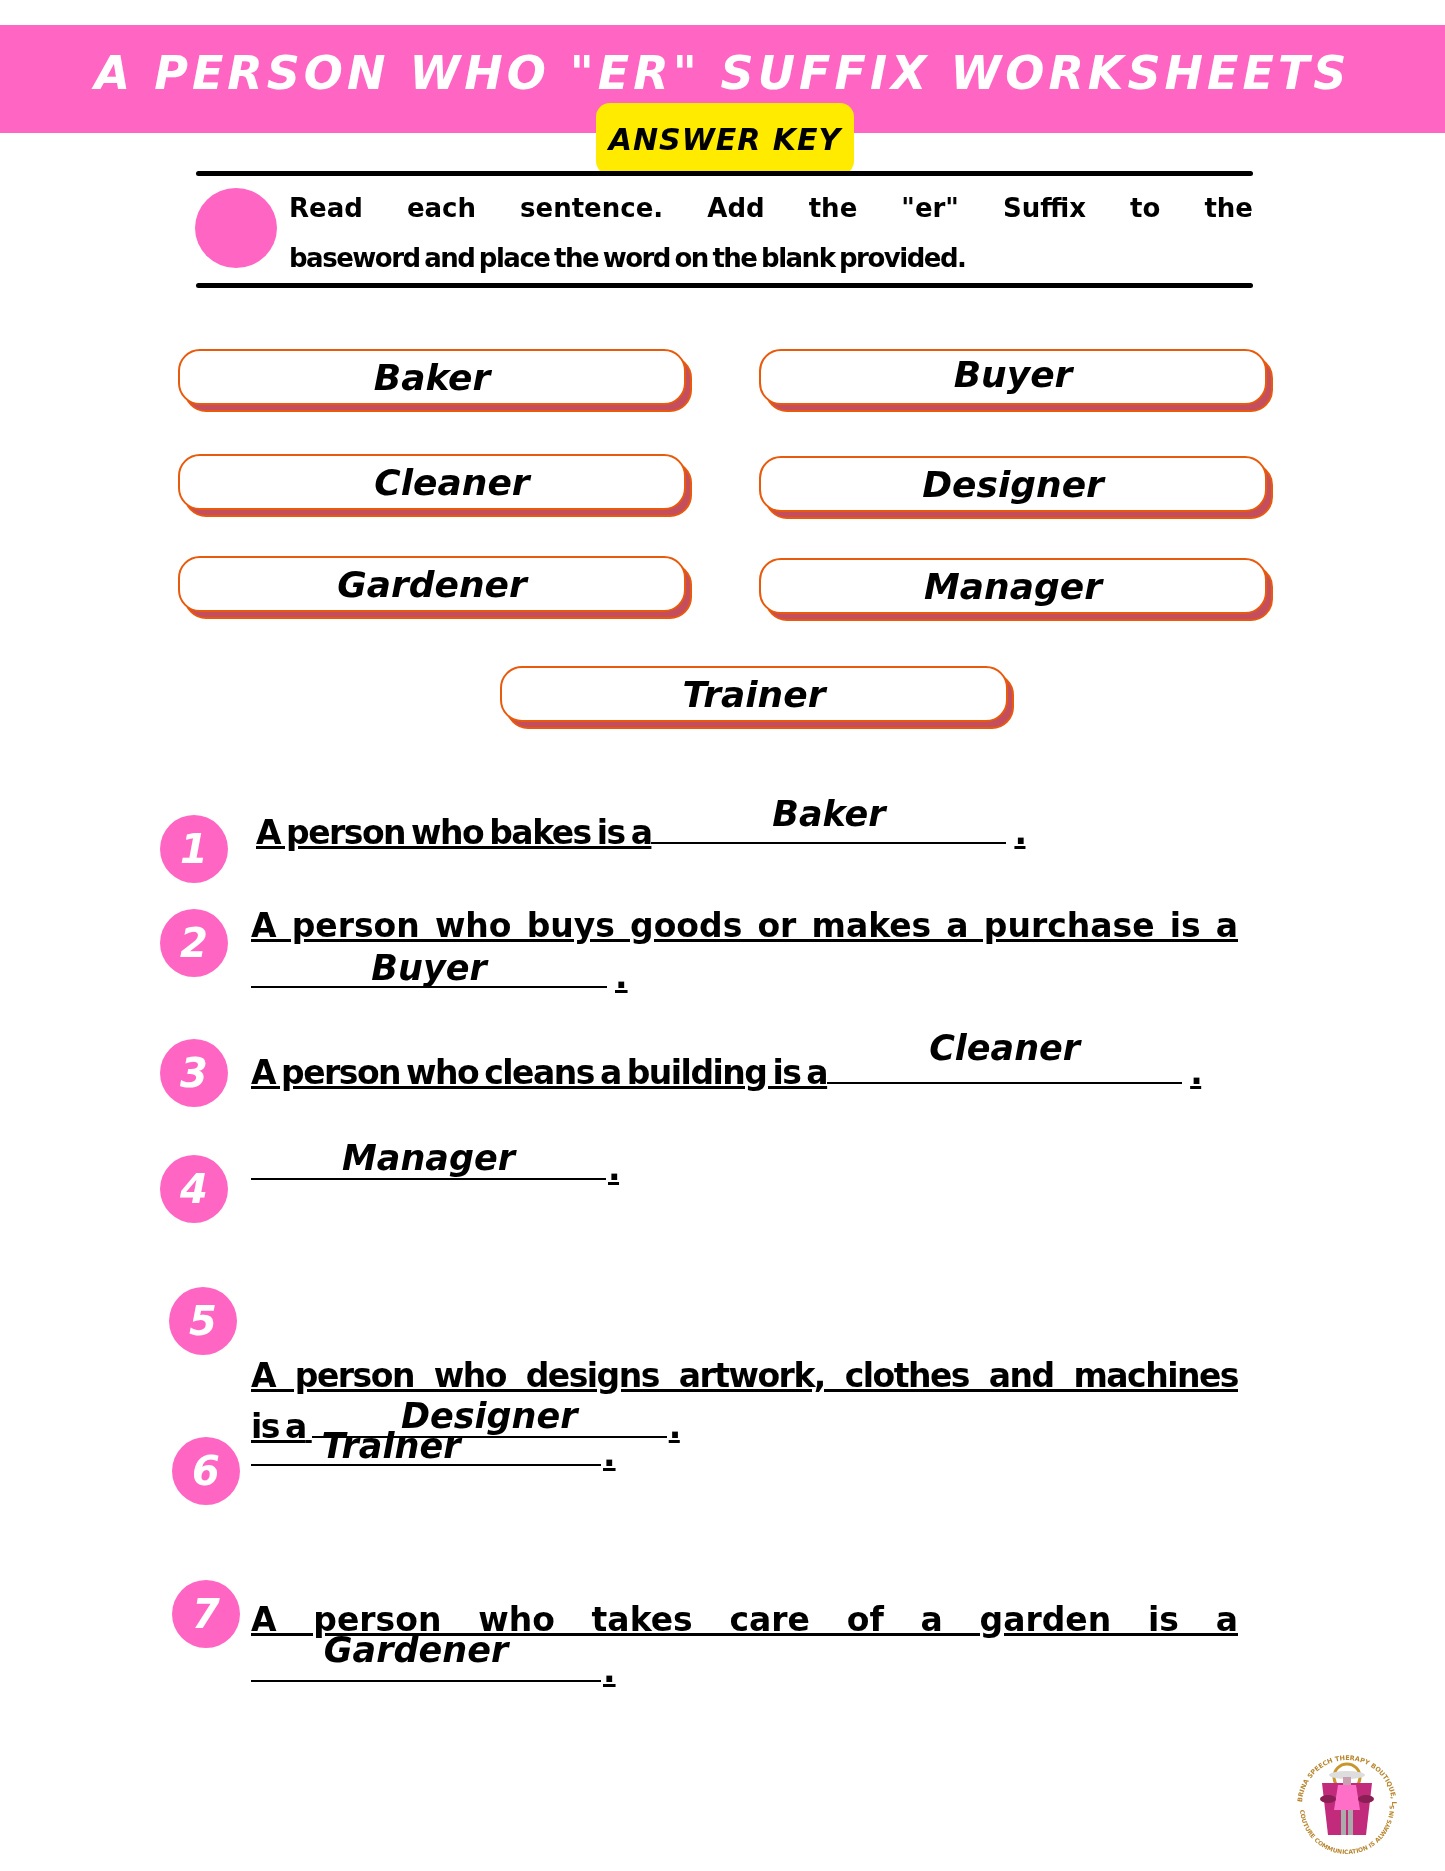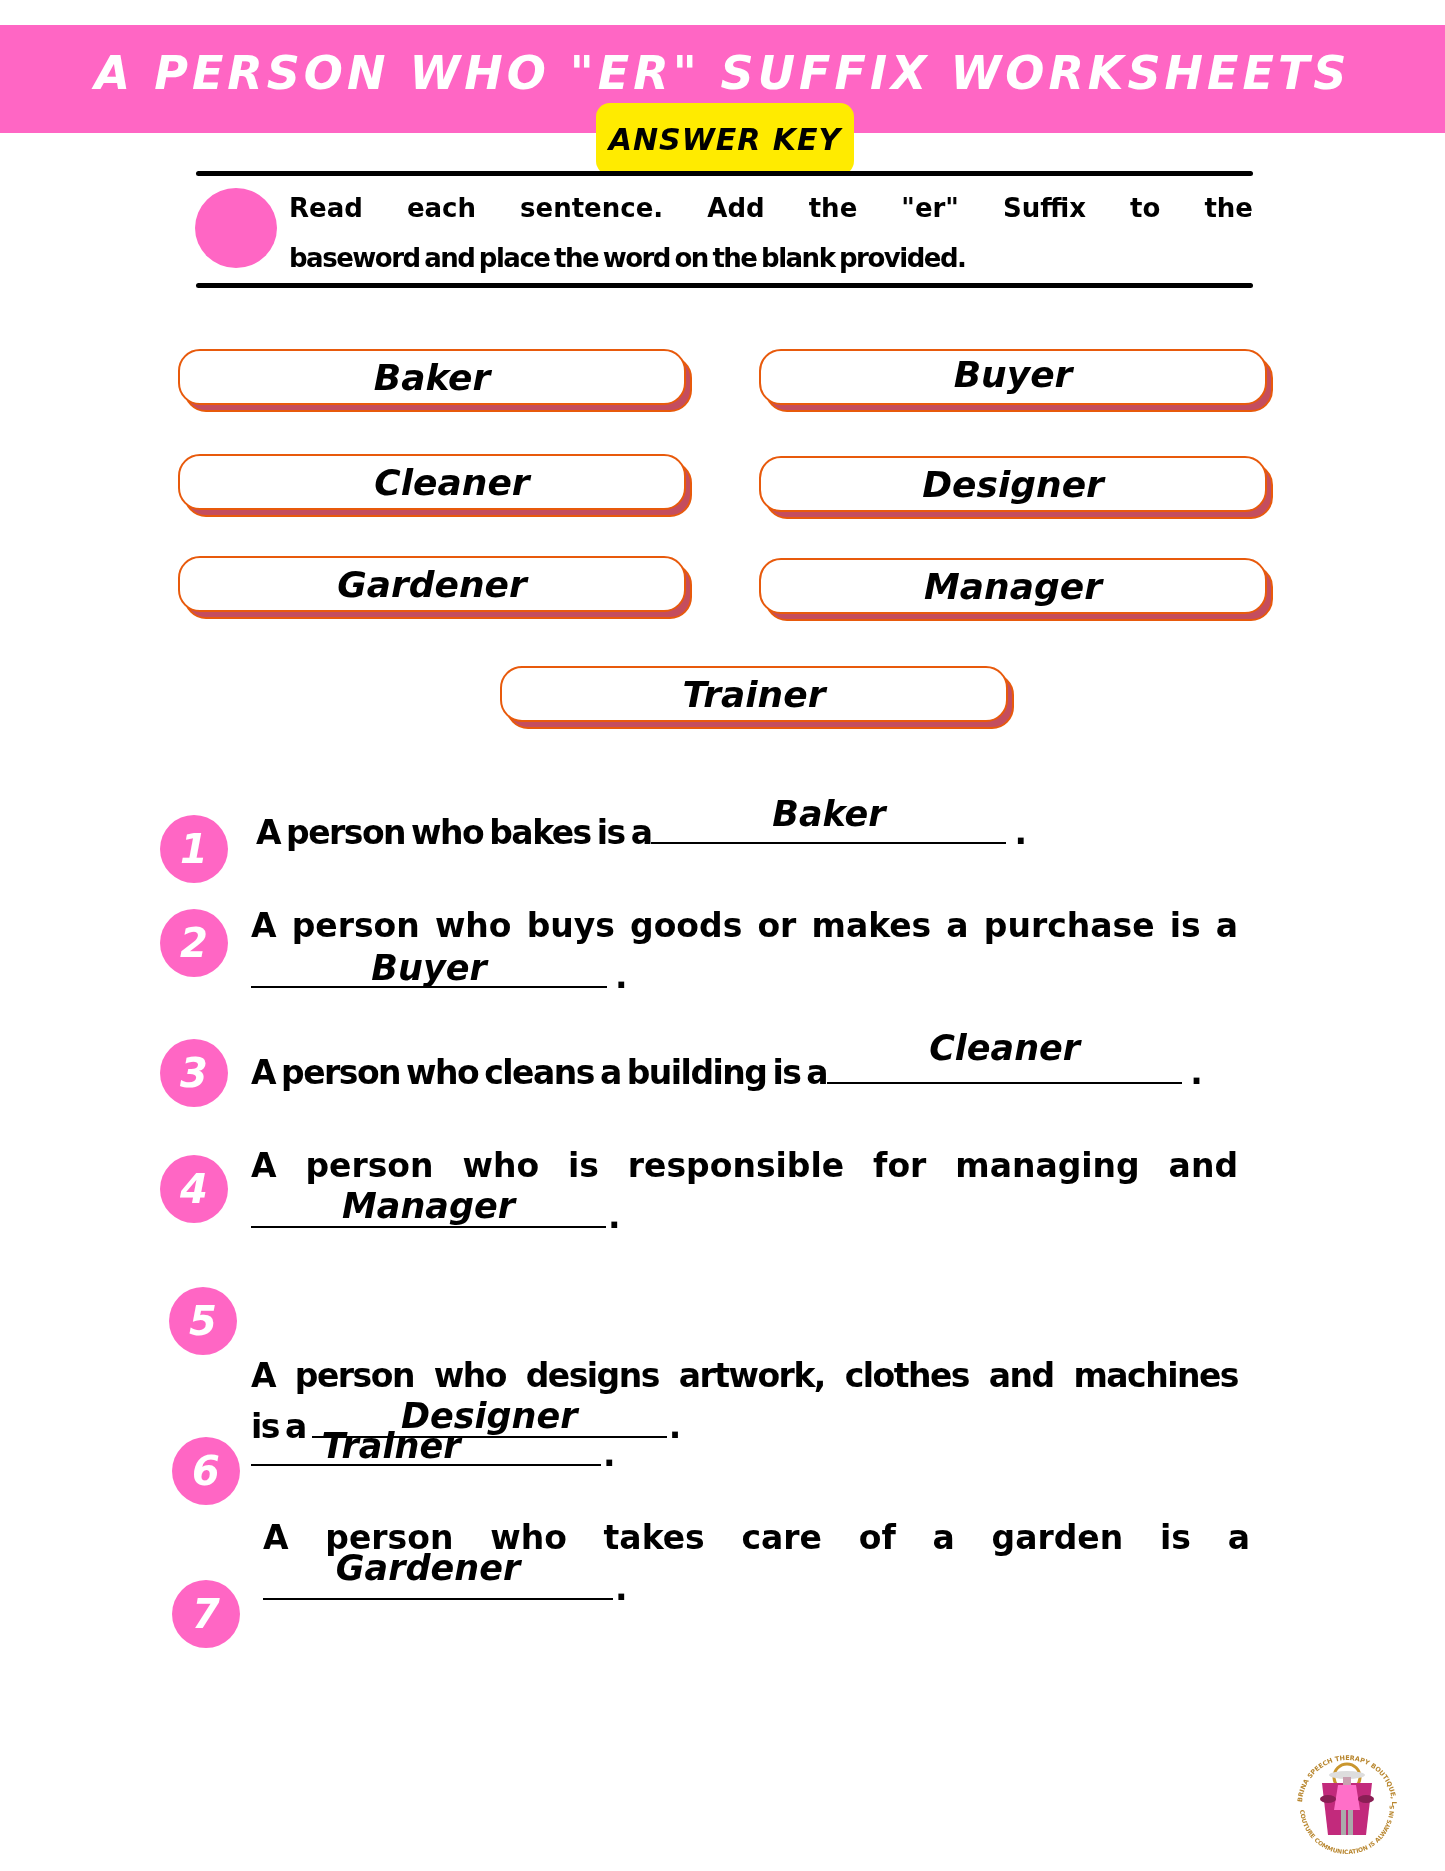--- a/index.html
+++ b/index.html
@@ -35,21 +35,21 @@
   .wordbox .face { position:absolute; left:0; top:0; right:0; bottom:0;
                    background:#fff; border:2px solid #e85a0c; border-radius:22px;
                    display:flex; align-items:center; justify-content:center;
                    font-weight:bold; font-style:italic; font-size:36px; }
 
   .qnum { position:absolute; left:160px; width:68px; height:68px; border-radius:50%;
           background:#ff66c4; color:#fff; font-weight:bold; font-style:italic;
           font-size:40px; display:flex; align-items:center; justify-content:center; }
 
   .q { position:absolute; left:251px; width:987px; font-weight:bold; font-size:33px;
-       line-height:48px; }
+       line-height:48px;text-decoration:underline; }
   .q .line { display:block; white-space:nowrap; }
   .q .justify { text-align:justify; text-align-last:justify; white-space:normal; }
   .q .tight { letter-spacing:-1.5px; word-spacing:-4px; }
 
   .blank { display:inline-block; position:relative; border-bottom:2px solid #000;
            height:36px; vertical-align:baseline; text-align:center; }
   .blank .ans { position:absolute; left:0; right:0; bottom:-4px;
                 font-weight:bold; font-style:italic; font-size:35px; letter-spacing:0;
                 word-spacing:0; font-family:"DejaVu Sans", sans-serif; }
   .period { margin-left:8px; }
@@ -117,21 +117,20 @@
 
 <div class="qnum" style="top:1039px;">3</div>
 <div class="q" style="top:1046px;">
   <span class="line tight">
     <span>A person who cleans a building is a</span><span class="blank" style="width:355px;"><span class="ans" style="bottom:10px;">Cleaner</span></span><span class="period">.</span>
   </span>
 </div>
 
 <div class="qnum" style="top:1155px;">4</div>
 <div class="q" style="top:1142px;">
-  <span class="line justify">A person who is responsible for managing and</span>
   <span class="line tight">
      <span class="blank" style="width:355px;"><span class="ans" style="bottom:-4px;">Manager</span></span><span class="period" style="margin-left:2px;">.</span>
   </span>
 </div>
 
 <div class="qnum" style="top:1287px; left:169px;">5</div>
 <div class="q" style="top:1352px;">
   <span class="line justify tight">A person who designs artwork, clothes and machines</span>
   <span class="line tight">
     <span>is a</span> <span class="blank" style="width:355px;"><span class="ans">Designer</span></span><span class="period" style="margin-left:2px;">.</span>
@@ -139,21 +138,21 @@
 </div>
 
 <div class="qnum" style="top:1437px; left:172px;">6</div>
 <div class="q" style="top:1428px;">
   <span class="line">
     <span class="blank" style="width:350px;"><span class="ans" style="right:70px; bottom:-6px;">Trainer</span></span><span class="period" style="margin-left:2px;">.</span>
   </span>
 </div>
 
 <div class="qnum" style="top:1580px; left:172px;">7</div>
-<div class="q" style="top:1514px;margin-left:12px;">
+<div class="q" style="top:1596px;">
   <span class="line justify">A person who takes care of a garden is a</span>
   <span class="line">
     <span class="blank" style="width:350px;"><span class="ans" style="right:20px; bottom:6px;">Gardener</span></span><span class="period" style="margin-left:2px;">.</span>
   </span>
 </div>
 
 <div class="logo">
   <svg width="115" height="100" viewBox="0 0 115 100">
     <defs>
       <path id="arcTop" d="M 12 50 A 45 45 0 0 1 102 50"></path>

